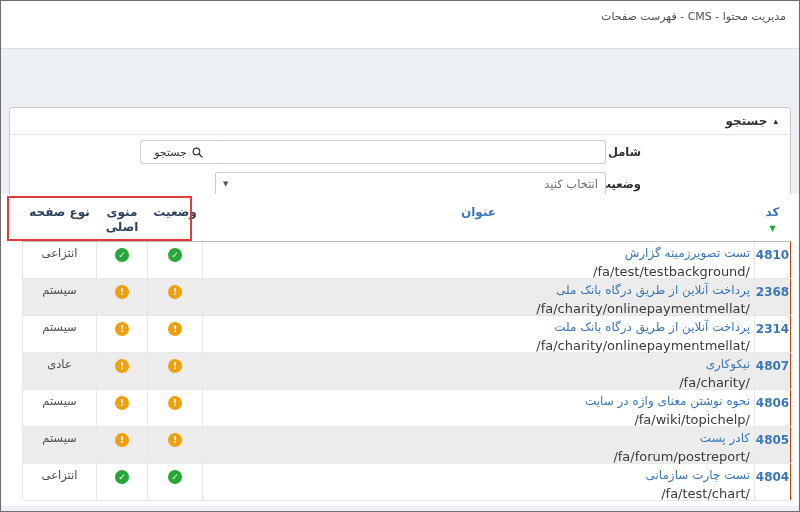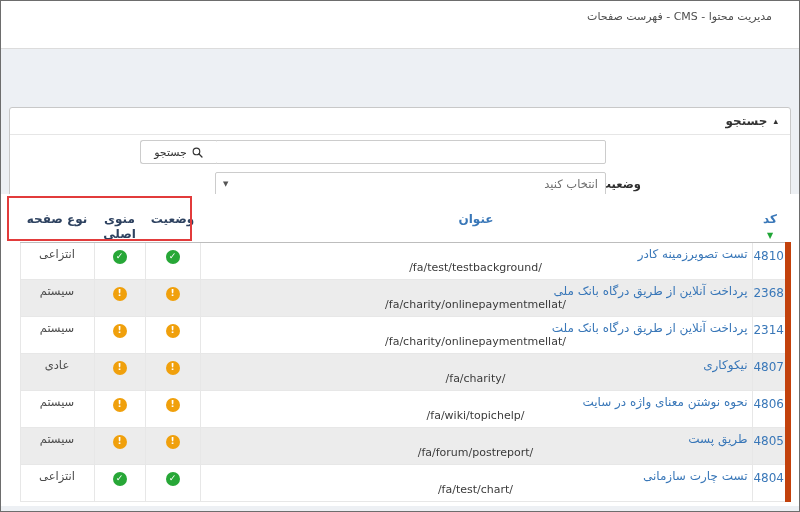--- a/index.html
+++ b/index.html
@@ -7,21 +7,21 @@
   body {
     position:relative;
     font-family:"DejaVu Sans","Liberation Sans",sans-serif;
     background:#ffffff;
     border:1px solid #6d6d6d;
     overflow:hidden;
     direction:rtl;
   }
   
   .breadcrumb {
-    position:absolute; top:9px; right:27px;
+    position:absolute; top:9px; right:13px;
     font-size:11px; color:#4f4f4f;
   }
   
   .top-band {
     position:absolute; top:47px; left:0; right:0; height:146px;
     background:#edf0f4; border-top:1px solid #dcdcdc;
   }
   .search-card {
     position:absolute; top:58px; left:8px; right:8px; height:127px;
     background:#fff; border:1px solid #c8c8c8; border-radius:3px;
@@ -67,38 +67,38 @@
   table {
     position:absolute; top:2px; right:8px; width:768px;
     border-collapse:collapse; table-layout:fixed;
   }
   col.c-code  { width:36px; }
   col.c-title { width:552px; }
   col.c-stat  { width:55px; }
   col.c-menu  { width:51px; }
   col.c-type  { width:74px; }
   th {
-    height:45px; vertical-align:top; padding-top:16px;
+    height:45px; vertical-align:top; padding-top:9px;
     font-size:12px; font-weight:bold; text-align:center;
     border-bottom:1px solid #bdbdbd; background:#fff; line-height:1.25;
   }
   th.link-hdr  { color:#3977b8; cursor:pointer; }
   th.plain-hdr { color:#2e4260; }
   .sort-caret { display:block; margin-top:4px; font-size:8px; color:#21a637; }
   td {
     height:37px; vertical-align:top; padding-top:4px;
     border:1px solid #e7e7e7; border-top:none;
     font-size:12px;
   }
-  td:first-child { border-right:6px solid #c2410c; }
+  td:first-child { border-right:1px solid #c2410c;font-weight:bold; }
   tr.alt td { background:#ececec; }
   td.code-cell  { text-align:center; color:#3977b8; padding-top:6px; font-size:12px; }
   td.title-cell { padding:4px 4px 0 2px; }
   .title-line { color:#3977b8; font-size:12px; line-height:14px; text-align:right; cursor:pointer; }
-  .url-line   { direction:ltr; text-align:center; color:#3a3a3a; font-size:11px; line-height:13px; padding-left:1px; }
+  .url-line   { direction:ltr; text-align:right; color:#3a3a3a; font-size:13px; line-height:13px; margin-top:5px; padding-left:1px; }
   td.icon-cell { text-align:center; padding-top:5px; }
   td.type-cell { text-align:center; color:#4a4a4a; font-size:11.5px; }
   .st-icon {
     display:inline-flex; width:14px; height:14px; border-radius:50%;
     color:#fff; font-size:9px; font-weight:bold;
     align-items:center; justify-content:center; line-height:1;
   }
   .st-icon.ok   { background:#27a737; }
   .st-icon.warn { background:#f0a00c; }
   
@@ -116,20 +116,21 @@
 <div class="breadcrumb">مدیریت محتوا - CMS - فهرست صفحات</div>
 
 <div class="top-band">
   <div class="search-card">
     <div class="card-head">
       <span class="caret">▴</span>
       <span>جستجو</span>
     </div>
     <div class="card-body">
 
+      <div class="field-label row1">شامل</div>
       <input class="ctrl row1" type="text" value="" style="">
       <button class="search-btn">
         <svg width="11" height="11" viewBox="0 0 16 16">
           <circle cx="6.5" cy="6.5" r="4.8" fill="none" stroke="#333" stroke-width="1.7"></circle>
           <line x1="10.2" y1="10.2" x2="14.5" y2="14.5" stroke="#333" stroke-width="1.9" stroke-linecap="round"></line>
         </svg>
         <span>جستجو</span>
       </button>
 
       <div class="field-label row2">وضعیت</div>
@@ -166,21 +167,21 @@
         <th class="link-hdr">عنوان</th>
         <th class="plain-hdr">وضعیت</th>
         <th class="plain-hdr">منوی اصلی</th>
         <th class="plain-hdr">نوع صفحه</th>
       </tr>
     </thead>
     <tbody>
   <tr>
     <td class="code-cell">4810</td>
     <td class="title-cell">
-      <div class="title-line">تست تصویرزمینه کادر</div>
+      <div class="title-line">تست تصویرزمینه گزارش</div>
       <div class="url-line">/fa/test/testbackground/</div>
     </td>
     <td class="icon-cell">
       <span class="st-icon ok">✓</span>
     </td>
     <td class="icon-cell">
       <span class="st-icon ok">✓</span>
     </td>
     <td class="type-cell">انتزاعی</td>
   </tr>
@@ -241,21 +242,21 @@
     </td>
     <td class="icon-cell">
       <span class="st-icon warn">!</span>
     </td>
     <td class="type-cell">سیستم</td>
   </tr>
 
   <tr class="alt">
     <td class="code-cell">4805</td>
     <td class="title-cell">
-      <div class="title-line">طریق پست</div>
+      <div class="title-line">کادر پست</div>
       <div class="url-line">/fa/forum/postreport/</div>
     </td>
     <td class="icon-cell">
       <span class="st-icon warn">!</span>
     </td>
     <td class="icon-cell">
       <span class="st-icon warn">!</span>
     </td>
     <td class="type-cell">سیستم</td>
   </tr>

